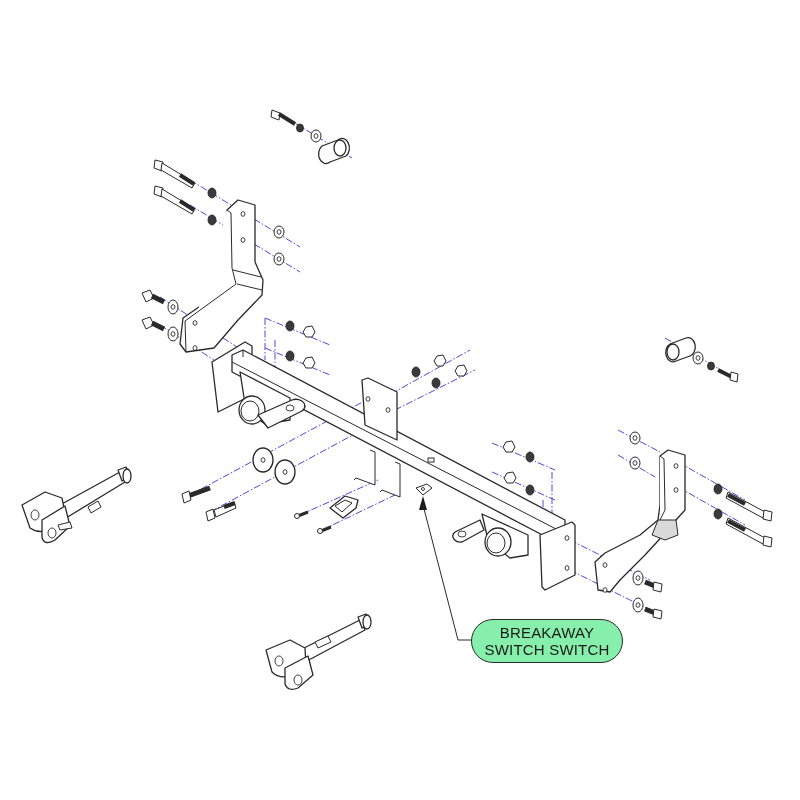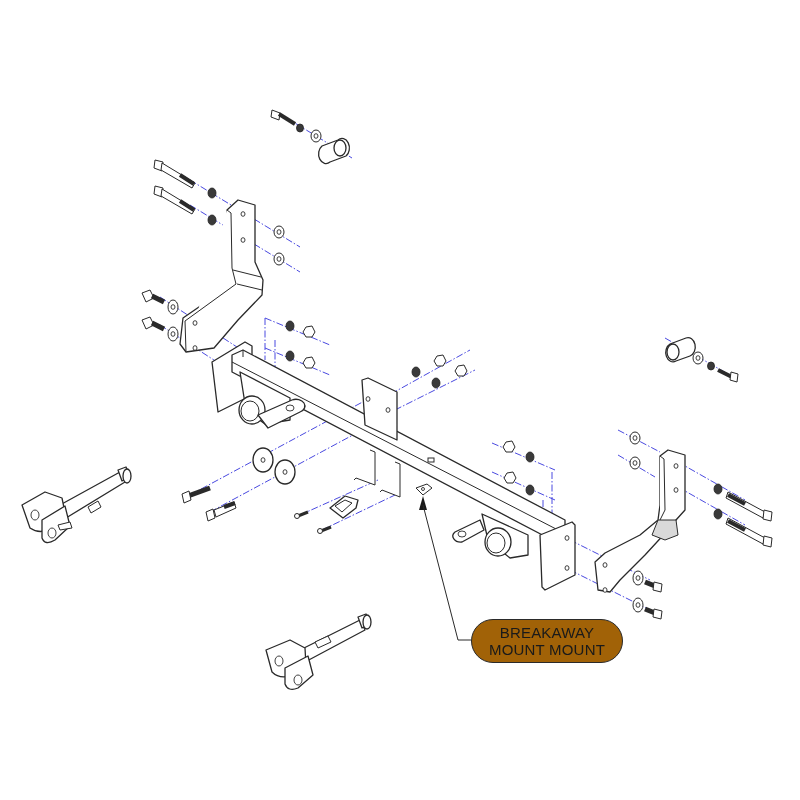--- a/index.html
+++ b/index.html
@@ -5,21 +5,21 @@
     html, body { margin: 0; padding: 0; background: #ffffff; }
     body { width: 800px; height: 800px; overflow: hidden; position: relative; font-family: "Liberation Sans", sans-serif; }
     #canvas { position: absolute; left: 0; top: 0; width: 800px; height: 800px; }
     .part { fill: #ffffff; stroke: #2a2a2a; stroke-width: 1.3; stroke-linejoin: round; }
     .part-thin { fill: #ffffff; stroke: #2a2a2a; stroke-width: 1; }
     .shade { fill: #d9d9d9; stroke: #2a2a2a; stroke-width: 1; }
     .dark { fill: #3a3a3a; stroke: #222; stroke-width: 0.8; }
     .axis { stroke: #4a4ae0; stroke-width: 1; fill: none; stroke-dasharray: 7 2 1.5 2; }
     .hole { fill: #ffffff; stroke: #2a2a2a; stroke-width: 0.9; }
     .leader { stroke: #2a2a2a; stroke-width: 1; fill: none; }
-    .callout-box { position: absolute; left: 471px; top: 619px; width: 150px; height: 42px; border: 1.3px solid #2a2a2a; border-radius: 22px; background: #a16207; display: flex; flex-direction: column; align-items: center; justify-content: center; }
+    .callout-box { position: absolute; left: 471px; top: 619px; width: 150px; height: 42px; border: 1.3px solid #2a2a2a; border-radius: 22px; background: #86efac; display: flex; flex-direction: column; align-items: center; justify-content: center; }
     .callout-line { font-size: 15px; line-height: 17px; color: #1a1a1a; letter-spacing: 0.2px; }
   </style>
 </head>
 <body>
 
 <svg id="canvas" viewBox="0 0 800 800" xmlns="http://www.w3.org/2000/svg">
 
   <g>
 
     <line class="axis" x1="285" y1="117" x2="352" y2="158"></line>
@@ -298,14 +298,14 @@
   </g>
 
   <g>
     <polygon points="423,496 419,510 427,510" fill="#1a1a1a"></polygon>
     <polyline class="leader" points="423,505 458,640 471,640"></polyline>
   </g>
 </svg>
 
 <div class="callout-box">
   <span class="callout-line">BREAKAWAY</span>
-  <span class="callout-line">MOUNT MOUNT</span>
+  <span class="callout-line">SWITCH SWITCH</span>
 </div>
 
 </body></html>

